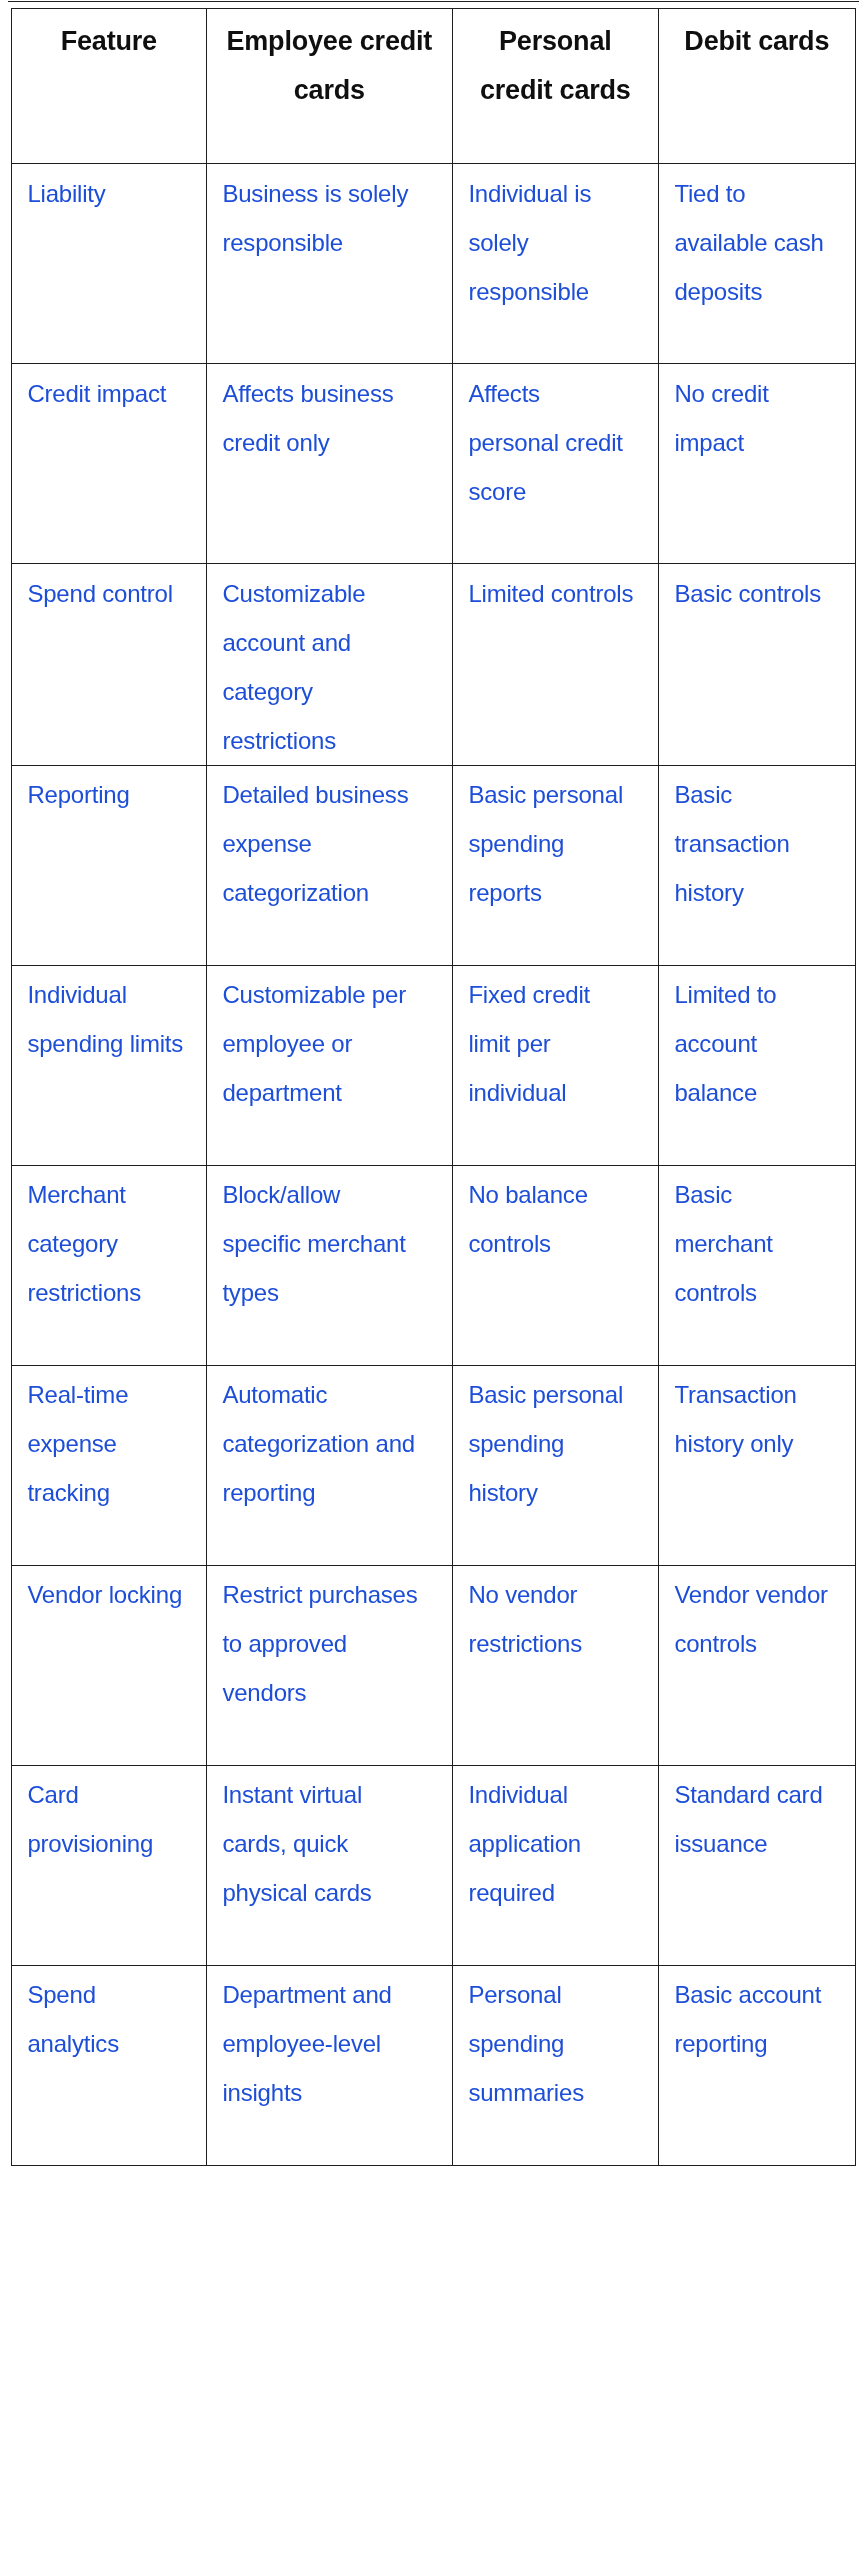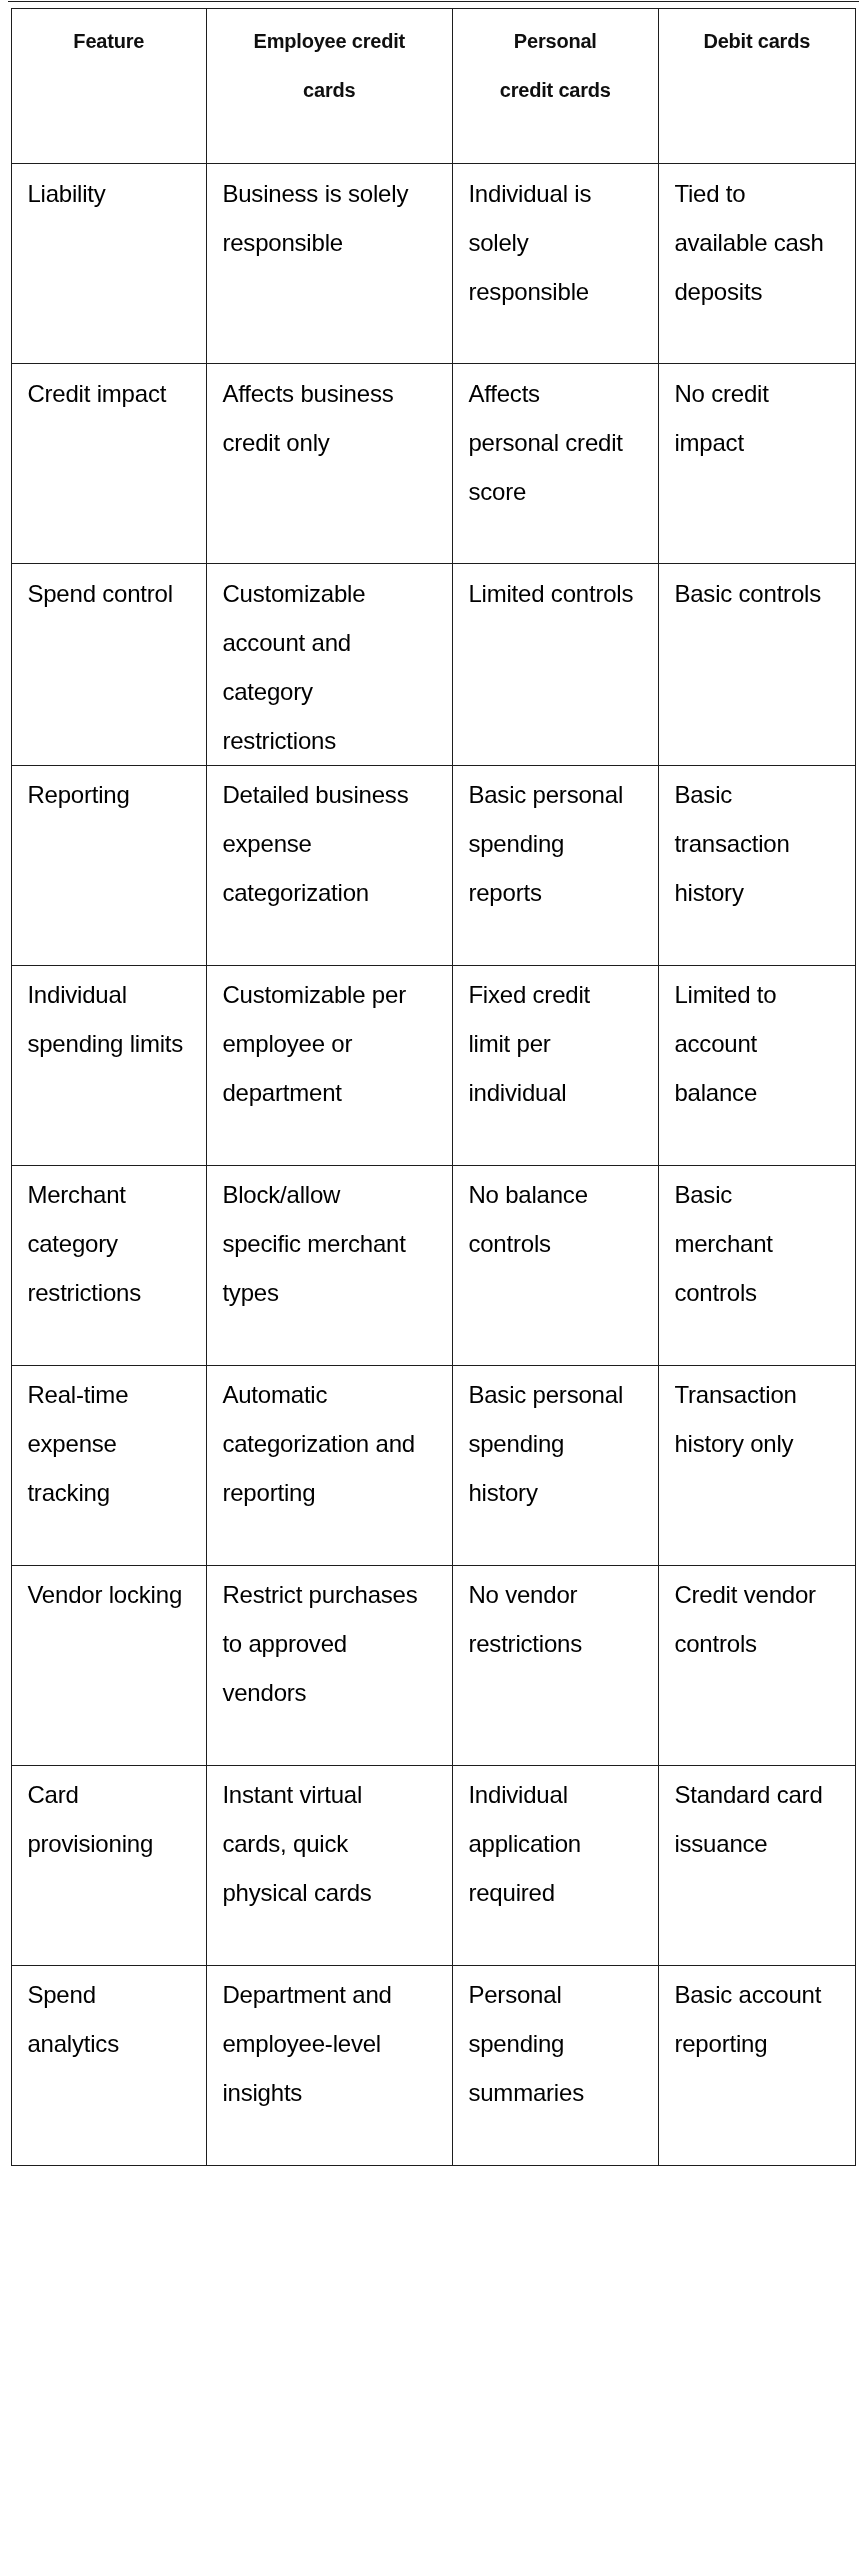--- a/index.html
+++ b/index.html
@@ -34,34 +34,34 @@
   th, td {
     border: 1.2px solid #1e1e1e;
     vertical-align: top;
     white-space: pre-line;
     overflow: hidden;
     letter-spacing: -0.2px;
   }
   tr.header-row { height: 155px; }
   tr.data-row   { height: 200px; }
   th {
-    font-size: 20px;
+    font-size: 27px;
     font-weight: bold;
     line-height: 49px;
     text-align: center;
     padding: 8.4px 6px 0 6px;
     color: #0f0f0f;
   }
   td {
     font-size: 24px;
     font-weight: normal;
     line-height: 49px;
     text-align: left;
     padding: 4.8px 15.6px 0 15.6px;
-    color: #000000;
+    color: #1d4ed8;
   }
 </style>
 </head>
 <body>
 
 <div class="top-line"></div>
 
 <table class="compare">
   <colgroup>
     <col style="width:195px">
@@ -160,21 +160,21 @@
       <td>Transaction
 history only</td>
     </tr>
     <tr class="data-row">
       <td>Vendor locking</td>
       <td>Restrict purchases
 to approved
 vendors</td>
       <td>No vendor
 restrictions</td>
-      <td>Credit vendor
+      <td>Vendor vendor
 controls</td>
     </tr>
     <tr class="data-row">
       <td>Card
 provisioning</td>
       <td>Instant virtual
 cards, quick
 physical cards</td>
       <td>Individual
 application

